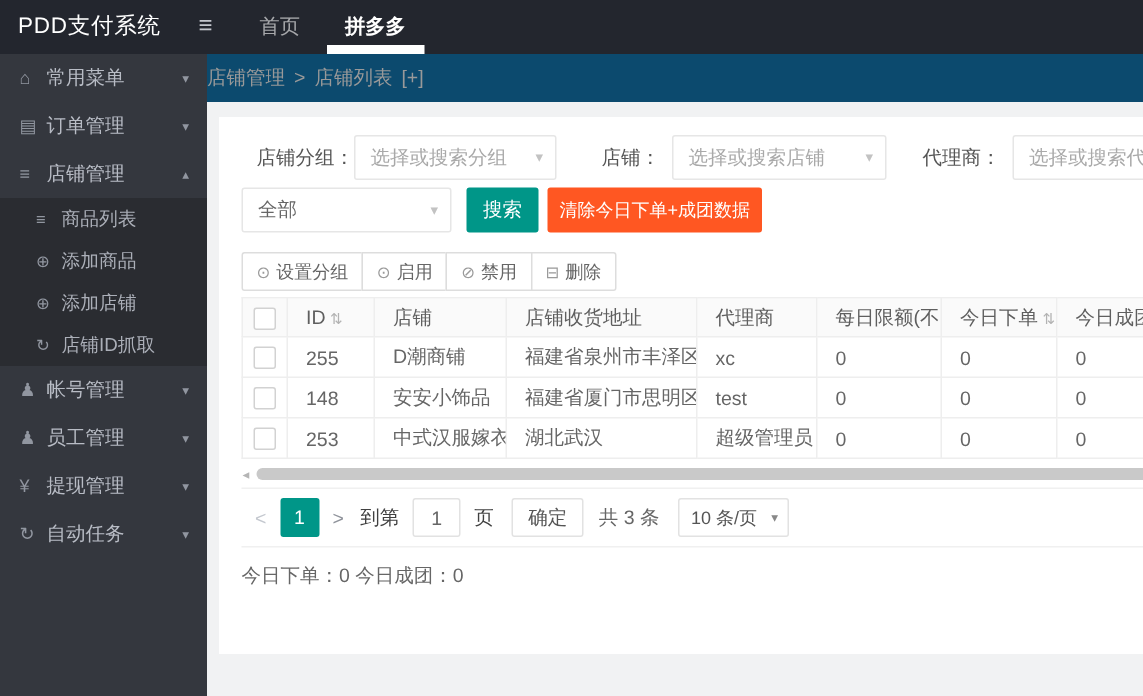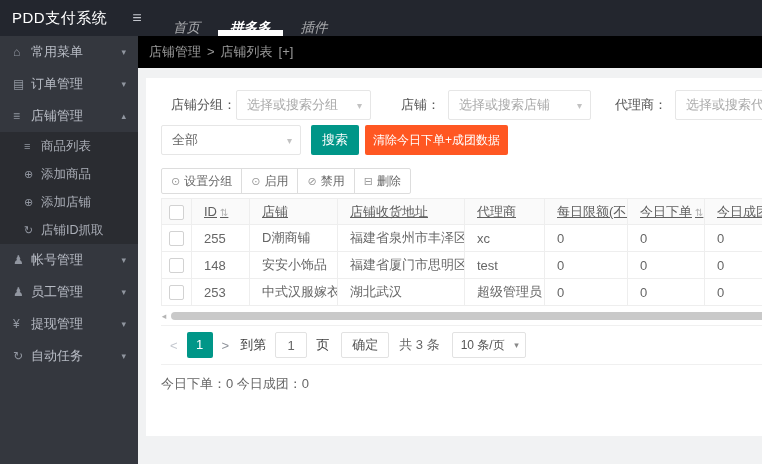--- a/index.html
+++ b/index.html
@@ -7,36 +7,36 @@
   body {
     width:762px; height:464px; overflow:hidden; position:relative;
     font-family:"Liberation Sans","DejaVu Sans",sans-serif;
     background:#F1F2F3; font-size:13px;
   }
   
   .topbar { position:absolute; top:0; left:0; right:0; height:36px; background:#23262E; display:flex; align-items:stretch; z-index:5; }
   .logo { width:122px; padding-left:12px; line-height:36px; color:#fff; font-size:15px; font-weight:normal; letter-spacing:.5px; }
   .collapse { width:30px; text-align:center; line-height:36px; color:#c3c6cd; font-size:16px; cursor:pointer; }
   .topnav { display:flex; margin-left:6px; }
-  .nav-item { padding:10px 15px; line-height:36px; font-size:13.5px; color:rgba(255,255,255,.6); position:relative; cursor:pointer;font-style:italic; }
+  .nav-item { padding:0 15px; line-height:36px; font-size:13.5px; color:rgba(255,255,255,.6); position:relative; cursor:pointer; }
   .nav-item.active { color:#fff; font-weight:bold; }
   .nav-item.active::after { content:""; position:absolute; left:3px; right:3px; bottom:0; height:6px; background:#fff; }
   
   .sidebar { position:absolute; top:36px; left:0; bottom:0; width:138px; background:#34373E; overflow:hidden; }
   .side-item { height:32px; line-height:32px; padding-left:13px; color:#b8bcc5; font-size:13px; position:relative; cursor:pointer; white-space:nowrap; }
   .s-icon { display:inline-block; width:18px; font-size:12px; color:#9196a0; }
   .s-caret { position:absolute; right:12px; top:0; font-size:9px; color:#9196a0; }
   .submenu { background:#2A2C31; }
   .sub-item { height:28px; line-height:28px; padding-left:24px; font-size:12.5px; color:#abafb8; position:relative; cursor:pointer; white-space:nowrap; }
   .sub-item .s-icon { width:17px; font-size:11px; }
   .sub-item.active { background:#009688; color:#fff; }
   .sub-item.active .s-icon { color:#e6f5f3; }
   
   .main { position:absolute; left:138px; top:36px; right:0; bottom:0; background:#F1F2F3; overflow:hidden; }
-  .breadcrumb-bar { height:32px; line-height:32px; background:#000000; padding-left:11px; font-size:13px; color:#999; white-space:nowrap; }
+  .breadcrumb-bar { height:32px; line-height:32px; background:#0c4a6e; padding-left:0; font-size:13px; color:#999; white-space:nowrap; }
   .breadcrumb-bar span { margin-right:6px; }
   .crumb-link { cursor:pointer; }
   .card { margin:10px 0 0 8px; width:800px; height:358px; background:#fff; padding:12px 0 0 11px; position:relative; }
   
   .frow { display:flex; align-items:center; height:30px; margin-left:4px; }
   .frow2 { margin-top:5px; }
   .flabel { font-size:13px; color:#555; white-space:nowrap; }
   .flabel.l1 { margin-left:10px; }
   .fselect { height:30px; border:1px solid #e6e6e6; border-radius:2px; display:flex; align-items:center; padding:0 20px 0 10px; font-size:13px; color:#a9a9a9; position:relative; background:#fff; cursor:pointer; white-space:nowrap; }
   .fselect .caret { position:absolute; right:8px; color:#c2c2c2; font-size:10px; }
@@ -48,21 +48,21 @@
   .btn-clear { background:#FF5722; font-size:12px; padding:0 8px; margin-left:6px; }
   
   .toolbar { display:flex; margin:13px 0 0 4px; }
   .tbtn { height:26px; border:1px solid #ddd; background:#fff; padding:0 9px; font-size:12px; color:#666; margin-left:-1px; display:flex; align-items:center; gap:4px; cursor:pointer; }
   .tbtn:first-child { border-radius:2px 0 0 2px; margin-left:0; }
   .tbtn:last-child { border-radius:0 2px 2px 0; }
   .ticon { font-size:11px; color:#9a9a9a; }
   
   table { border-collapse:collapse; table-layout:fixed; width:643px; margin:4px 0 0 4px; font-size:13px; color:#666; }
   th, td { border:1px solid #eeeeee; height:27px; padding:0 12px; text-align:left; font-weight:normal; overflow:hidden; white-space:nowrap; }
-  th { color:#5f5f5f; background:#fafafa; height:26px;text-decoration:underline; }
+  th { color:#5f5f5f; background:#fafafa; height:26px; }
   .col-cb { text-align:center; padding:0; }
   .sort { font-size:10px; color:#b3b3b3; margin-left:3px; }
   .cb { display:inline-block; width:15px; height:15px; border:1px solid #d2d2d2; border-radius:2px; background:#fff; vertical-align:middle; cursor:pointer; }
   
   .hscroll { display:flex; align-items:center; margin:5px 0 0 0; height:10px; }
   .hscroll-arrow { color:#b5b5b5; font-size:9px; width:14px; text-align:center; cursor:pointer; }
   .hscroll-bar { height:8px; background:#c9c9c9; border-radius:4px; width:630px; cursor:pointer; }
   
   .pager-wrap { width:643px; margin:4px 0 0 4px; border-top:1px solid #f0f0f0; border-bottom:1px solid #f0f0f0; padding:6px 0; }
   .pager { display:flex; align-items:center; font-size:13px; color:#666; }
@@ -79,21 +79,20 @@
 </style>
 </head>
 <body>
 
 <header class="topbar">
   <div class="logo">PDD支付系统</div>
   <div class="collapse">≡</div>
   <nav class="topnav">
     <div class="nav-item">首页</div>
     <div class="nav-item active">拼多多</div>
-    <div class="nav-item">插件</div>
   </nav>
 </header>
 
 <aside class="sidebar">
   <div class="side-item">
     <span class="s-icon">⌂</span><span>常用菜单</span>
     <span class="s-caret">▾</span>
   </div>
   <div class="side-item">
     <span class="s-icon">▤</span><span>订单管理</span>

